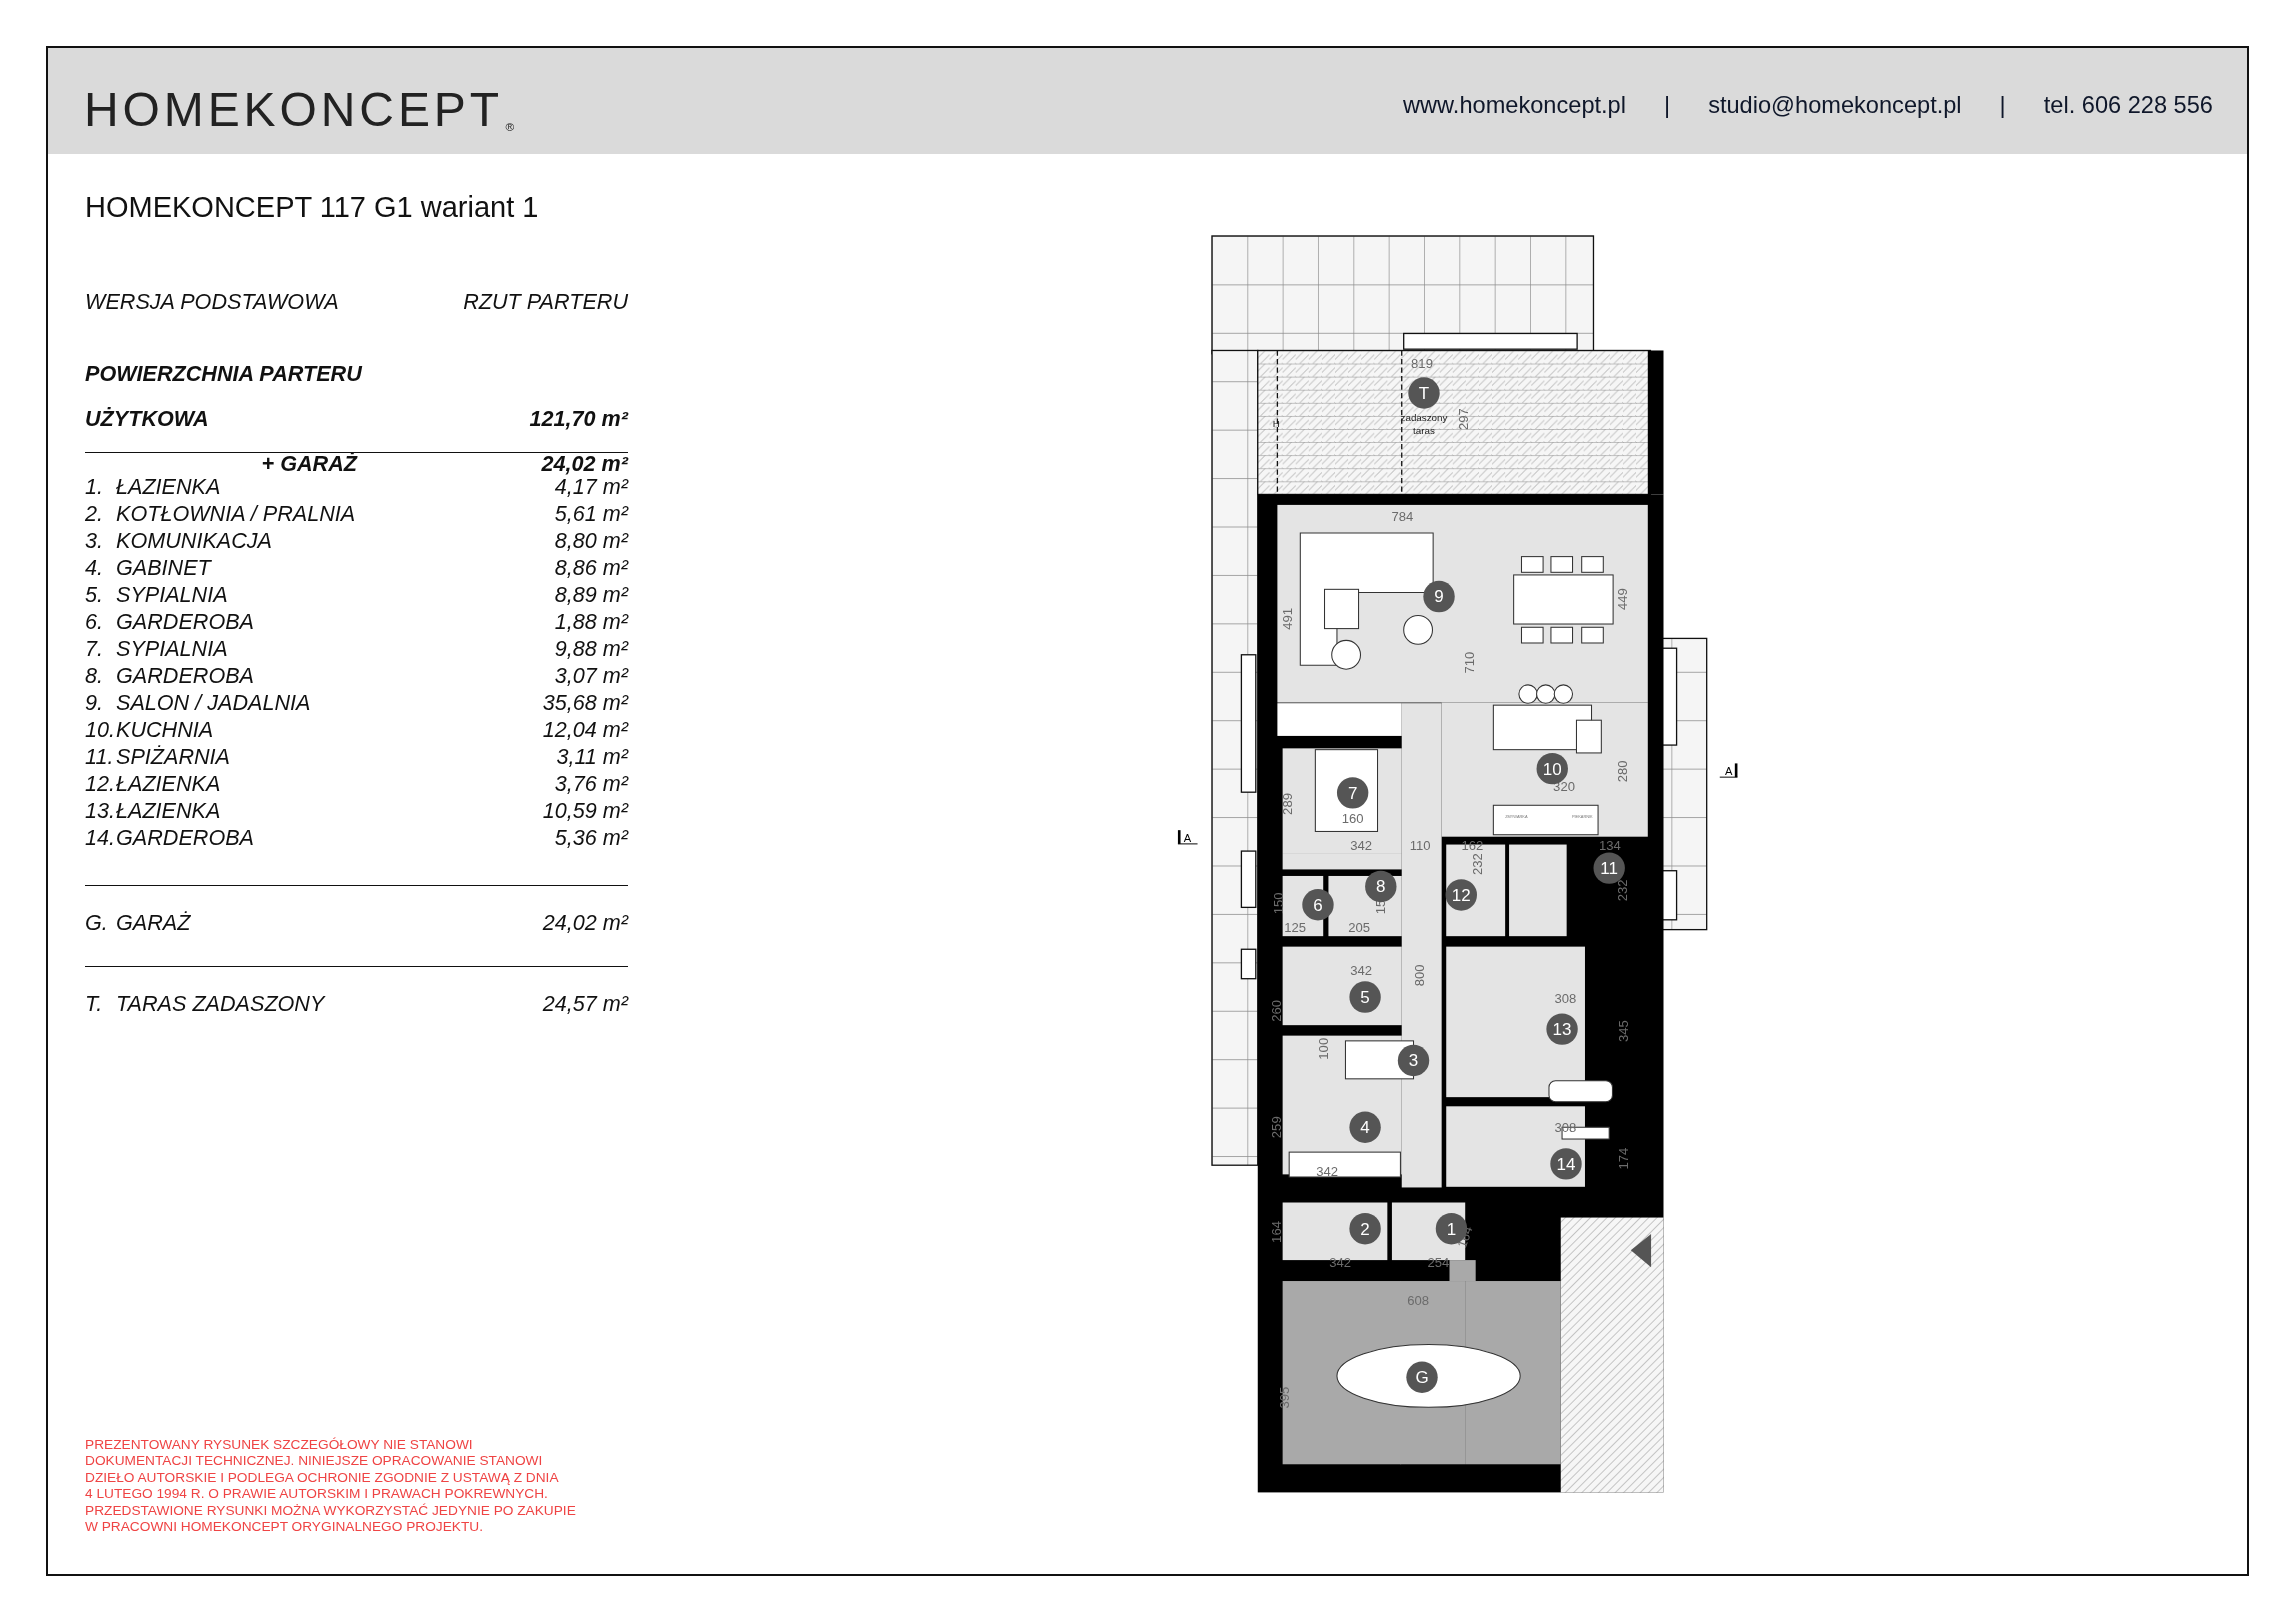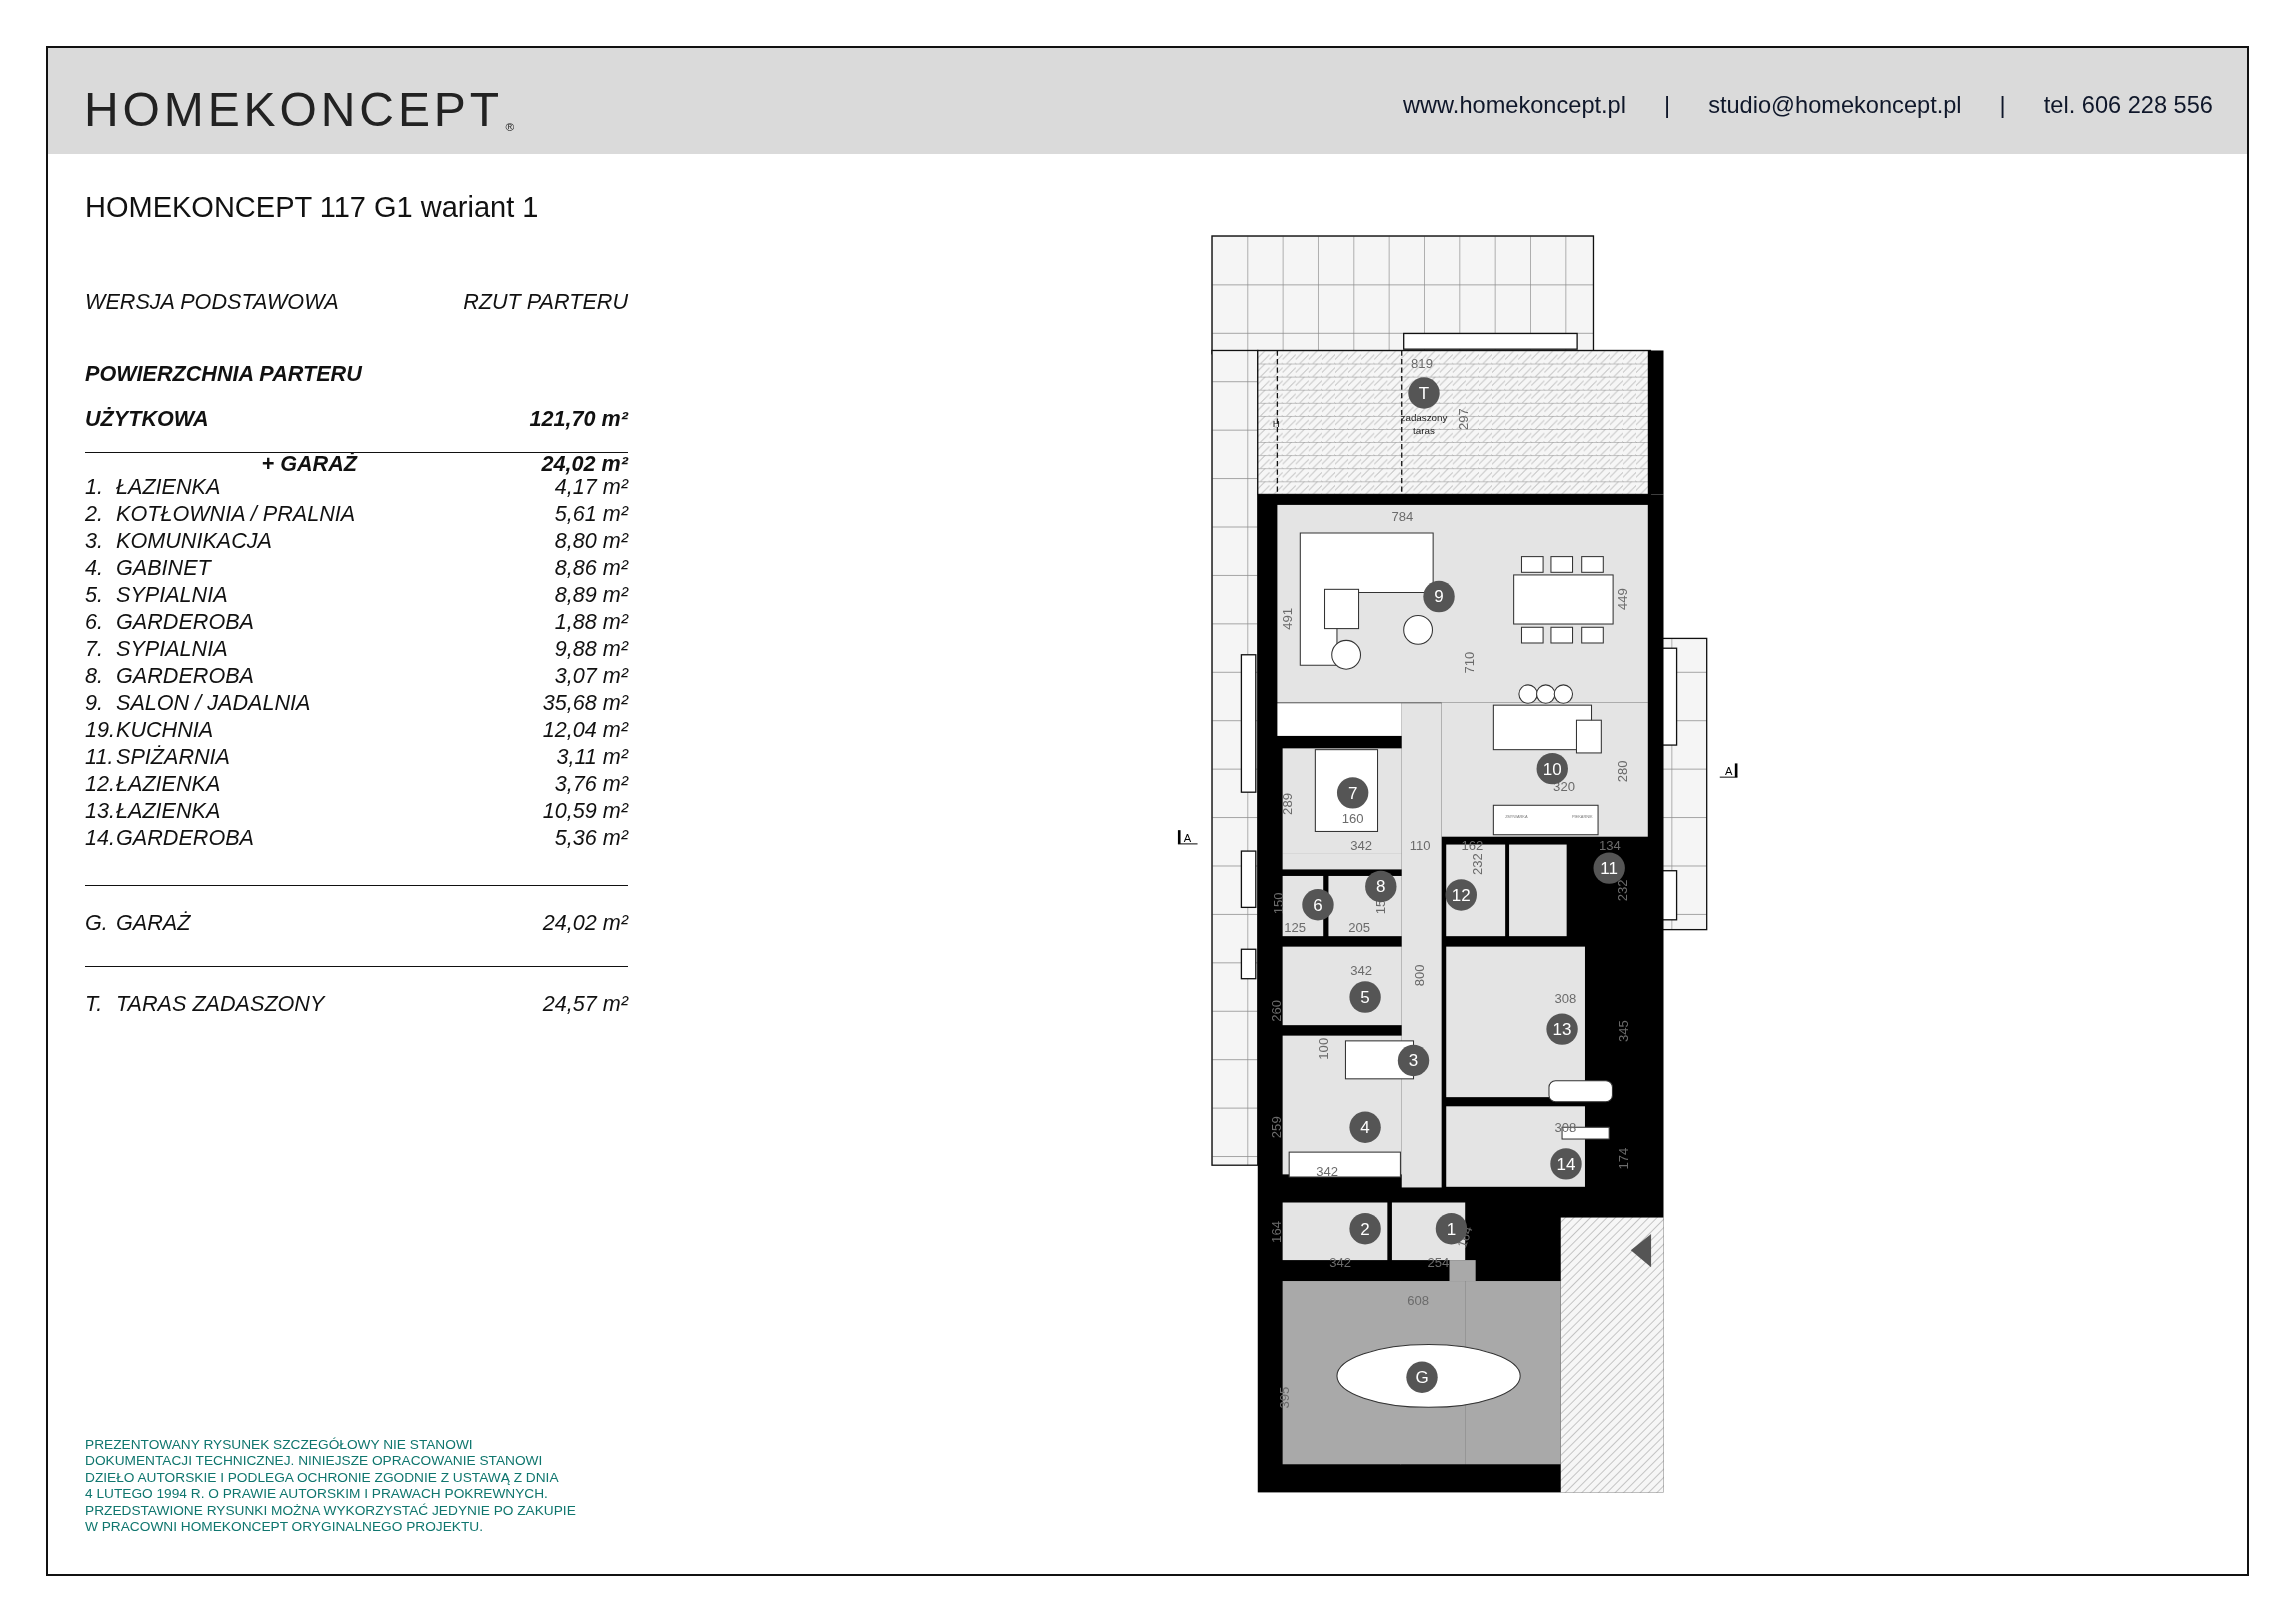--- a/index.html
+++ b/index.html
@@ -13,21 +13,21 @@
   .logo .reg { font-size:11.8px; letter-spacing:0; vertical-align:bottom; margin-left:2.6px; }
   .contact { position:absolute; right:82px; top:92px; font-size:23.6px; color:#0f172a; display:flex; gap:0; align-items:center; }
   .contact .sep { margin:0 38px; }
   .title { position:absolute; left:85px; top:191px; font-size:29px; font-weight:400; }
   .left-col { position:absolute; left:85px; width:543px; }
   .row { display:flex; justify-content:space-between; font-size:21.6px; line-height:27px;font-style:italic; }
   .row .lbl { display:flex; }
   .row .num { width:31px; display:inline-block; }
   .bold { font-weight:700;margin-top:18px; }
   .rule { position:absolute; left:85px; width:543px; height:1.3px; background:#111; }
-  .disclaimer { position:absolute; left:85px; top:1437px; width:576px; color:#0f766e;
+  .disclaimer { position:absolute; left:85px; top:1437px; width:576px; color:#ef4444;
                 font-size:13.7px; line-height:16.4px; text-transform:uppercase; }
   .plan { position:absolute; left:0; top:0; width:2295px; height:1623px; }
   .plan text { font-family:"Liberation Sans", "DejaVu Sans", sans-serif; }
 </style>
 </head>
 <body>
 
 <div class="frame"></div>
 
 <div class="header"></div>
@@ -126,21 +126,21 @@
     </div>
     <div class="row">
       <span class="lbl">
         <span class="num">9.</span>
         <span>SALON / JADALNIA</span>
       </span>
       <span>35,68 m²</span>
     </div>
     <div class="row">
       <span class="lbl">
-        <span class="num">19.</span>
+        <span class="num">10.</span>
         <span>KUCHNIA</span>
       </span>
       <span>12,04 m²</span>
     </div>
     <div class="row">
       <span class="lbl">
         <span class="num">11.</span>
         <span>SPIŻARNIA</span>
       </span>
       <span>3,11 m²</span>

